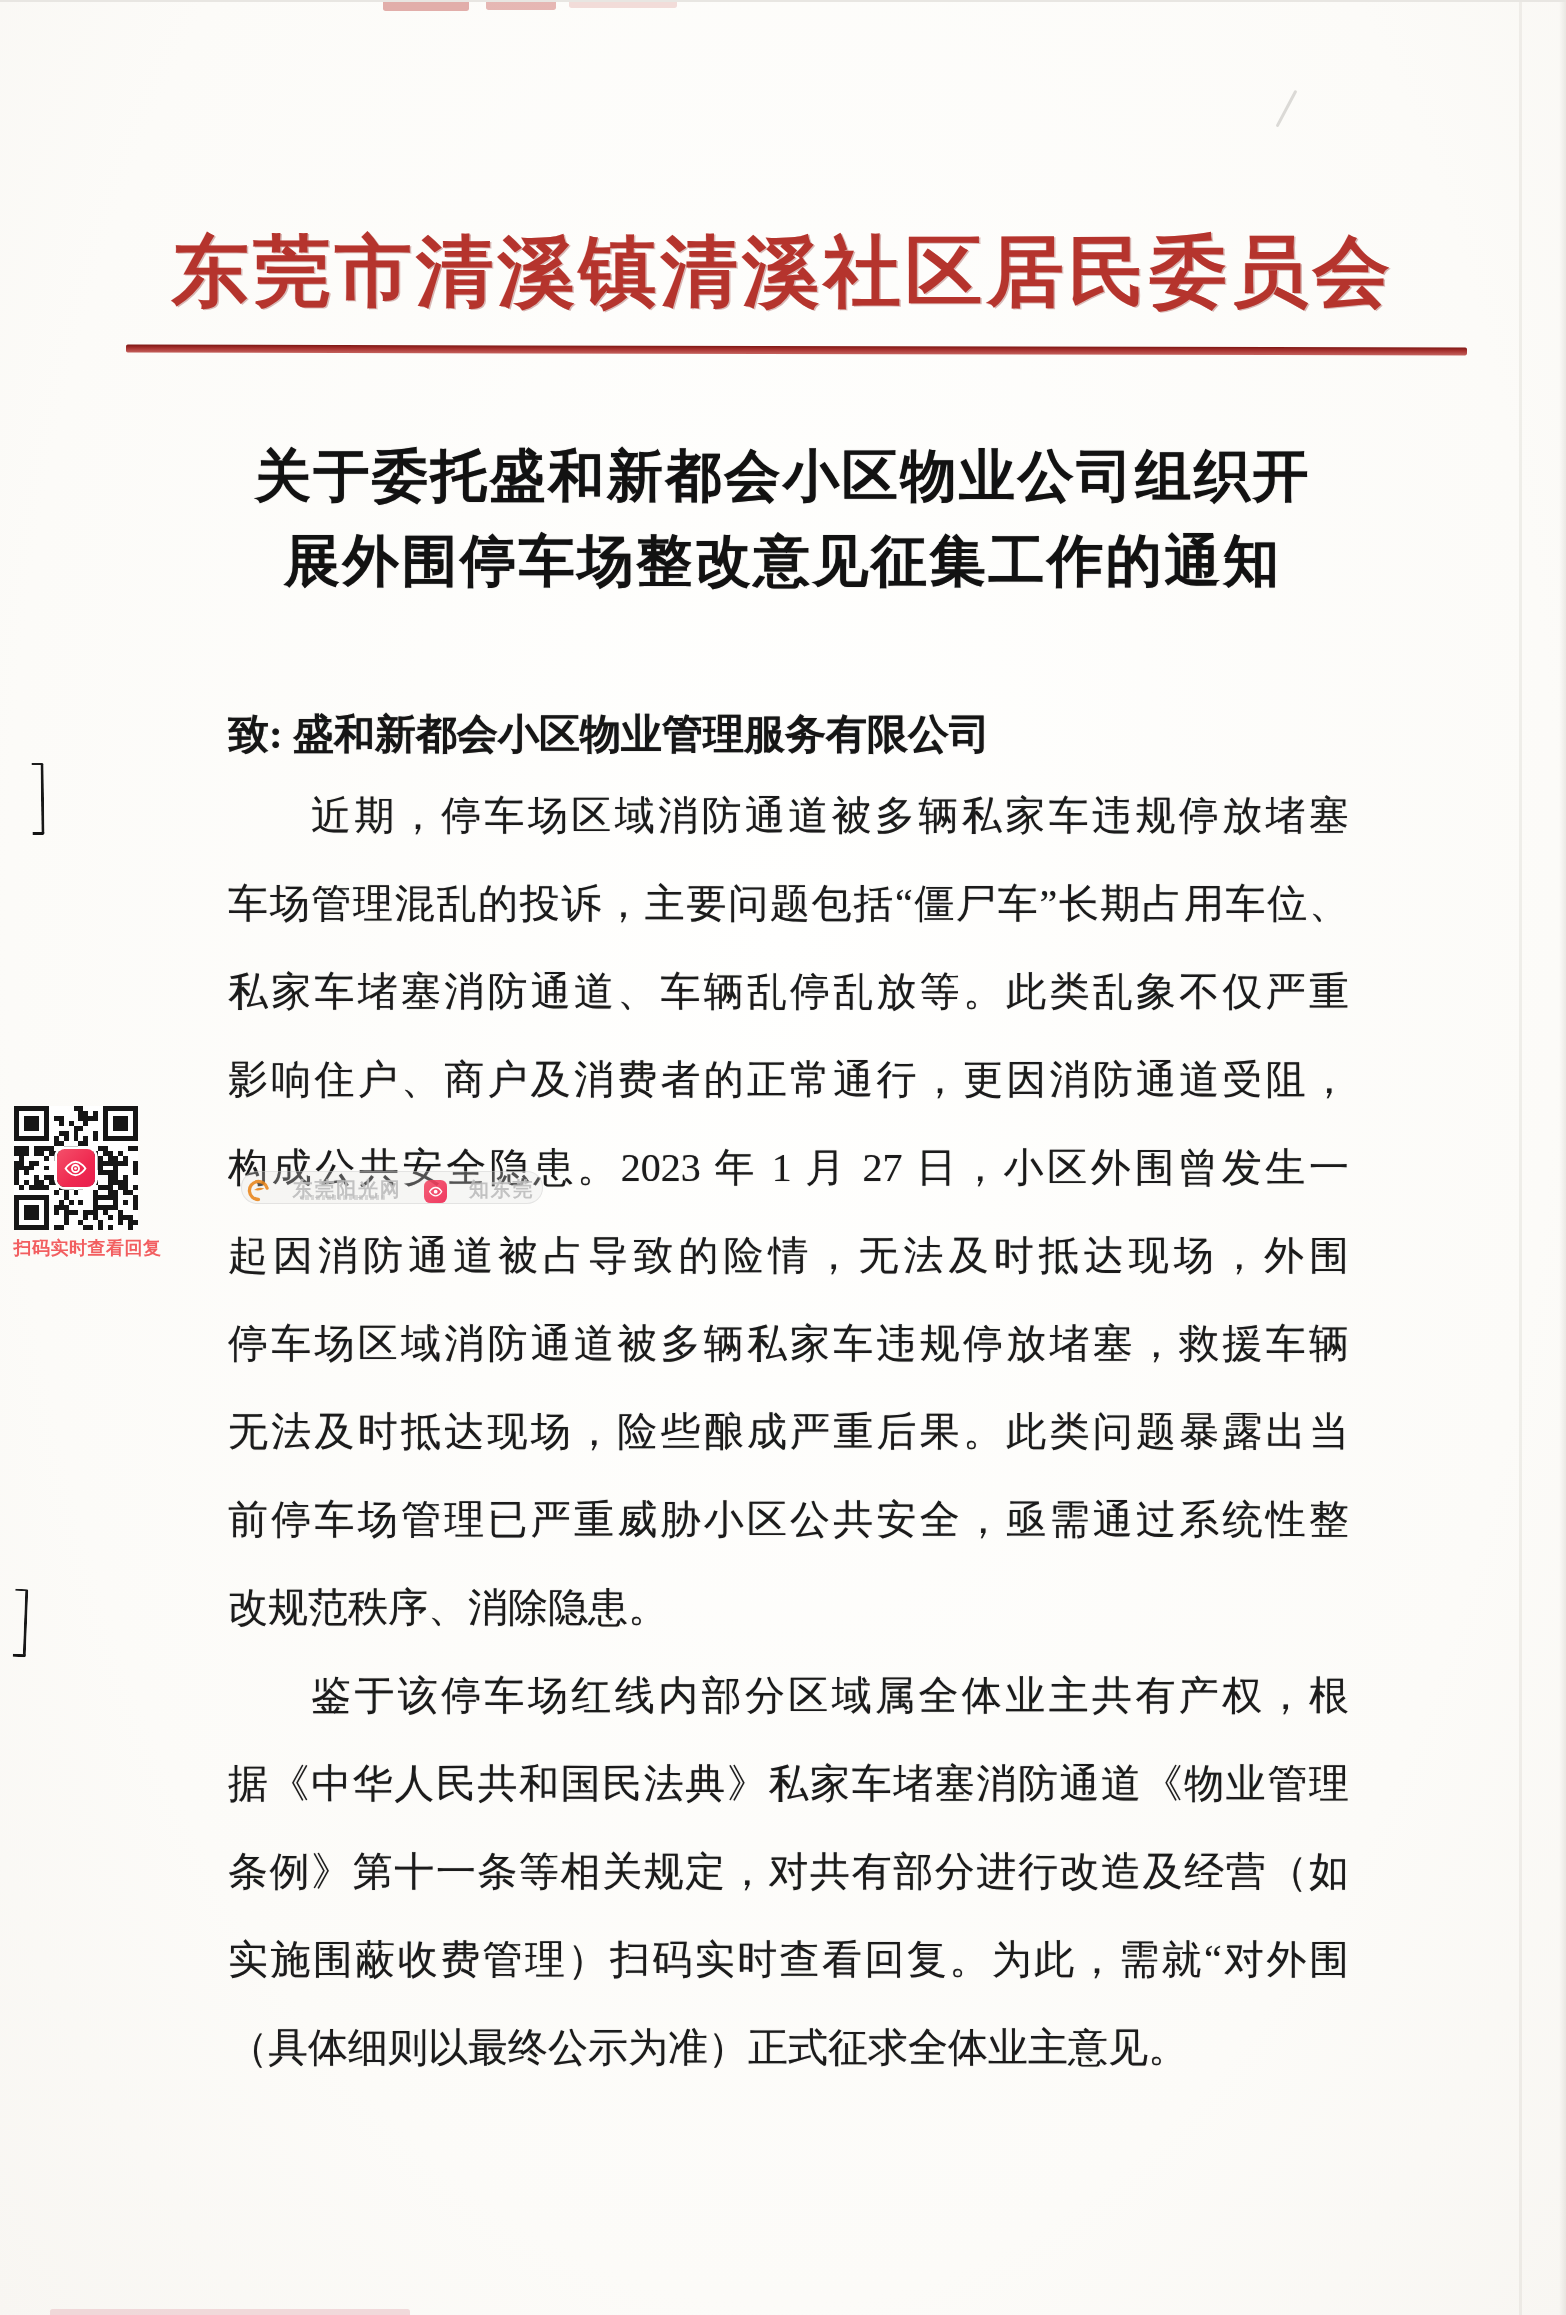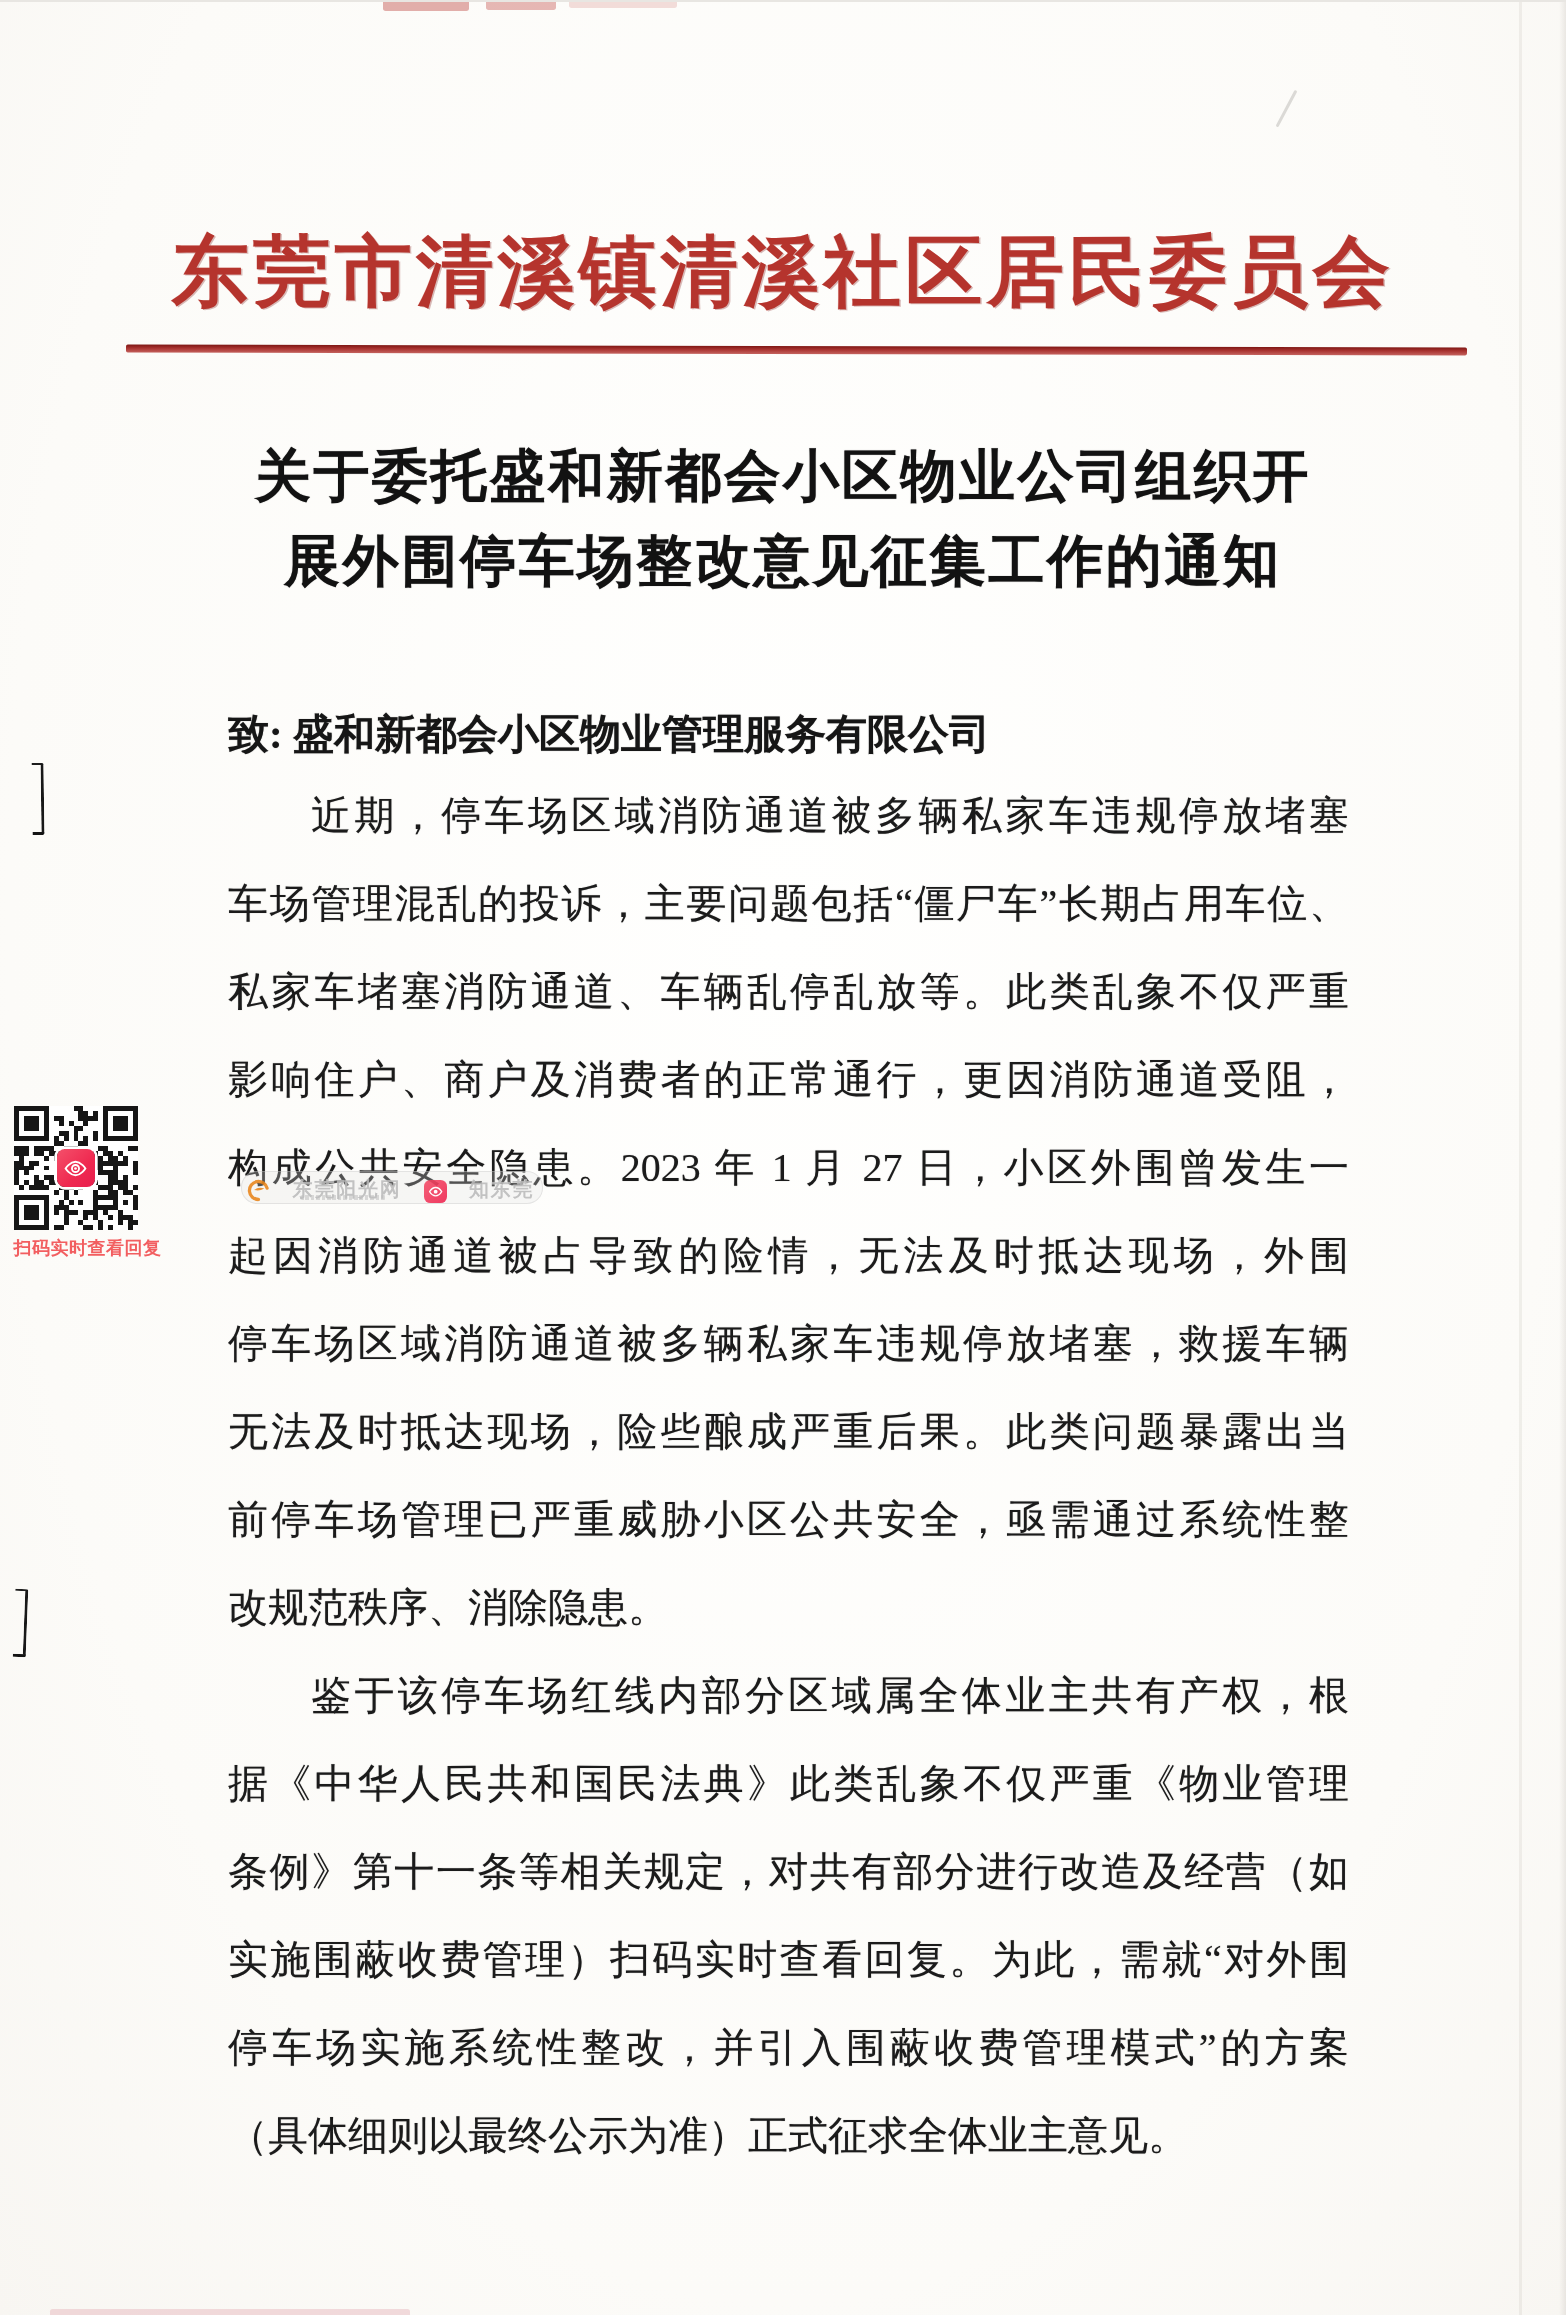--- a/index.html
+++ b/index.html
@@ -115,24 +115,23 @@
     <div class="bline">车场管理混乱的投诉，主要问题包括“僵尸车”长期占用车位、</div>
     <div class="bline">私家车堵塞消防通道、车辆乱停乱放等。此类乱象不仅严重</div>
     <div class="bline">影响住户、商户及消费者的正常通行，更因消防通道受阻，</div>
     <div class="bline">构成公共安全隐患。2023 年 1 月 27 日，小区外围曾发生一</div>
     <div class="bline">起因消防通道被占导致的险情，无法及时抵达现场，外围</div>
     <div class="bline">停车场区域消防通道被多辆私家车违规停放堵塞，救援车辆</div>
     <div class="bline">无法及时抵达现场，险些酿成严重后果。此类问题暴露出当</div>
     <div class="bline">前停车场管理已严重威胁小区公共安全，亟需通过系统性整</div>
     <div class="bline last">改规范秩序、消除隐患。</div>
     <div class="bline indent">鉴于该停车场红线内部分区域属全体业主共有产权，根</div>
-    <div class="bline">据《中华人民共和国民法典》此类乱象不仅严重《物业管理</div>
+    <div class="bline">据《中华人民共和国民法典》私家车堵塞消防通道《物业管理</div>
     <div class="bline">条例》第十一条等相关规定，对共有部分进行改造及经营（如</div>
     <div class="bline">实施围蔽收费管理）扫码实时查看回复。为此，需就“对外围</div>
-    <div class="bline">停车场实施系统性整改，并引入围蔽收费管理模式”的方案</div>
     <div class="bline last">（具体细则以最终公示为准）正式征求全体业主意见。</div>
   </div>
 
   <div class="qr-wrap">
     <div class="qr-box">
       <svg id="qr-svg" width="124" height="124" viewBox="0 0 25 25" shape-rendering="crispEdges">
           <rect x="0" y="0" width="25" height="25" fill="#ffffff"></rect>
           <rect x="12" y="0" width="1" height="1" fill="#161616"></rect>
           <rect x="13" y="0" width="1" height="1" fill="#161616"></rect>
           <rect x="13" y="1" width="1" height="1" fill="#161616"></rect>

